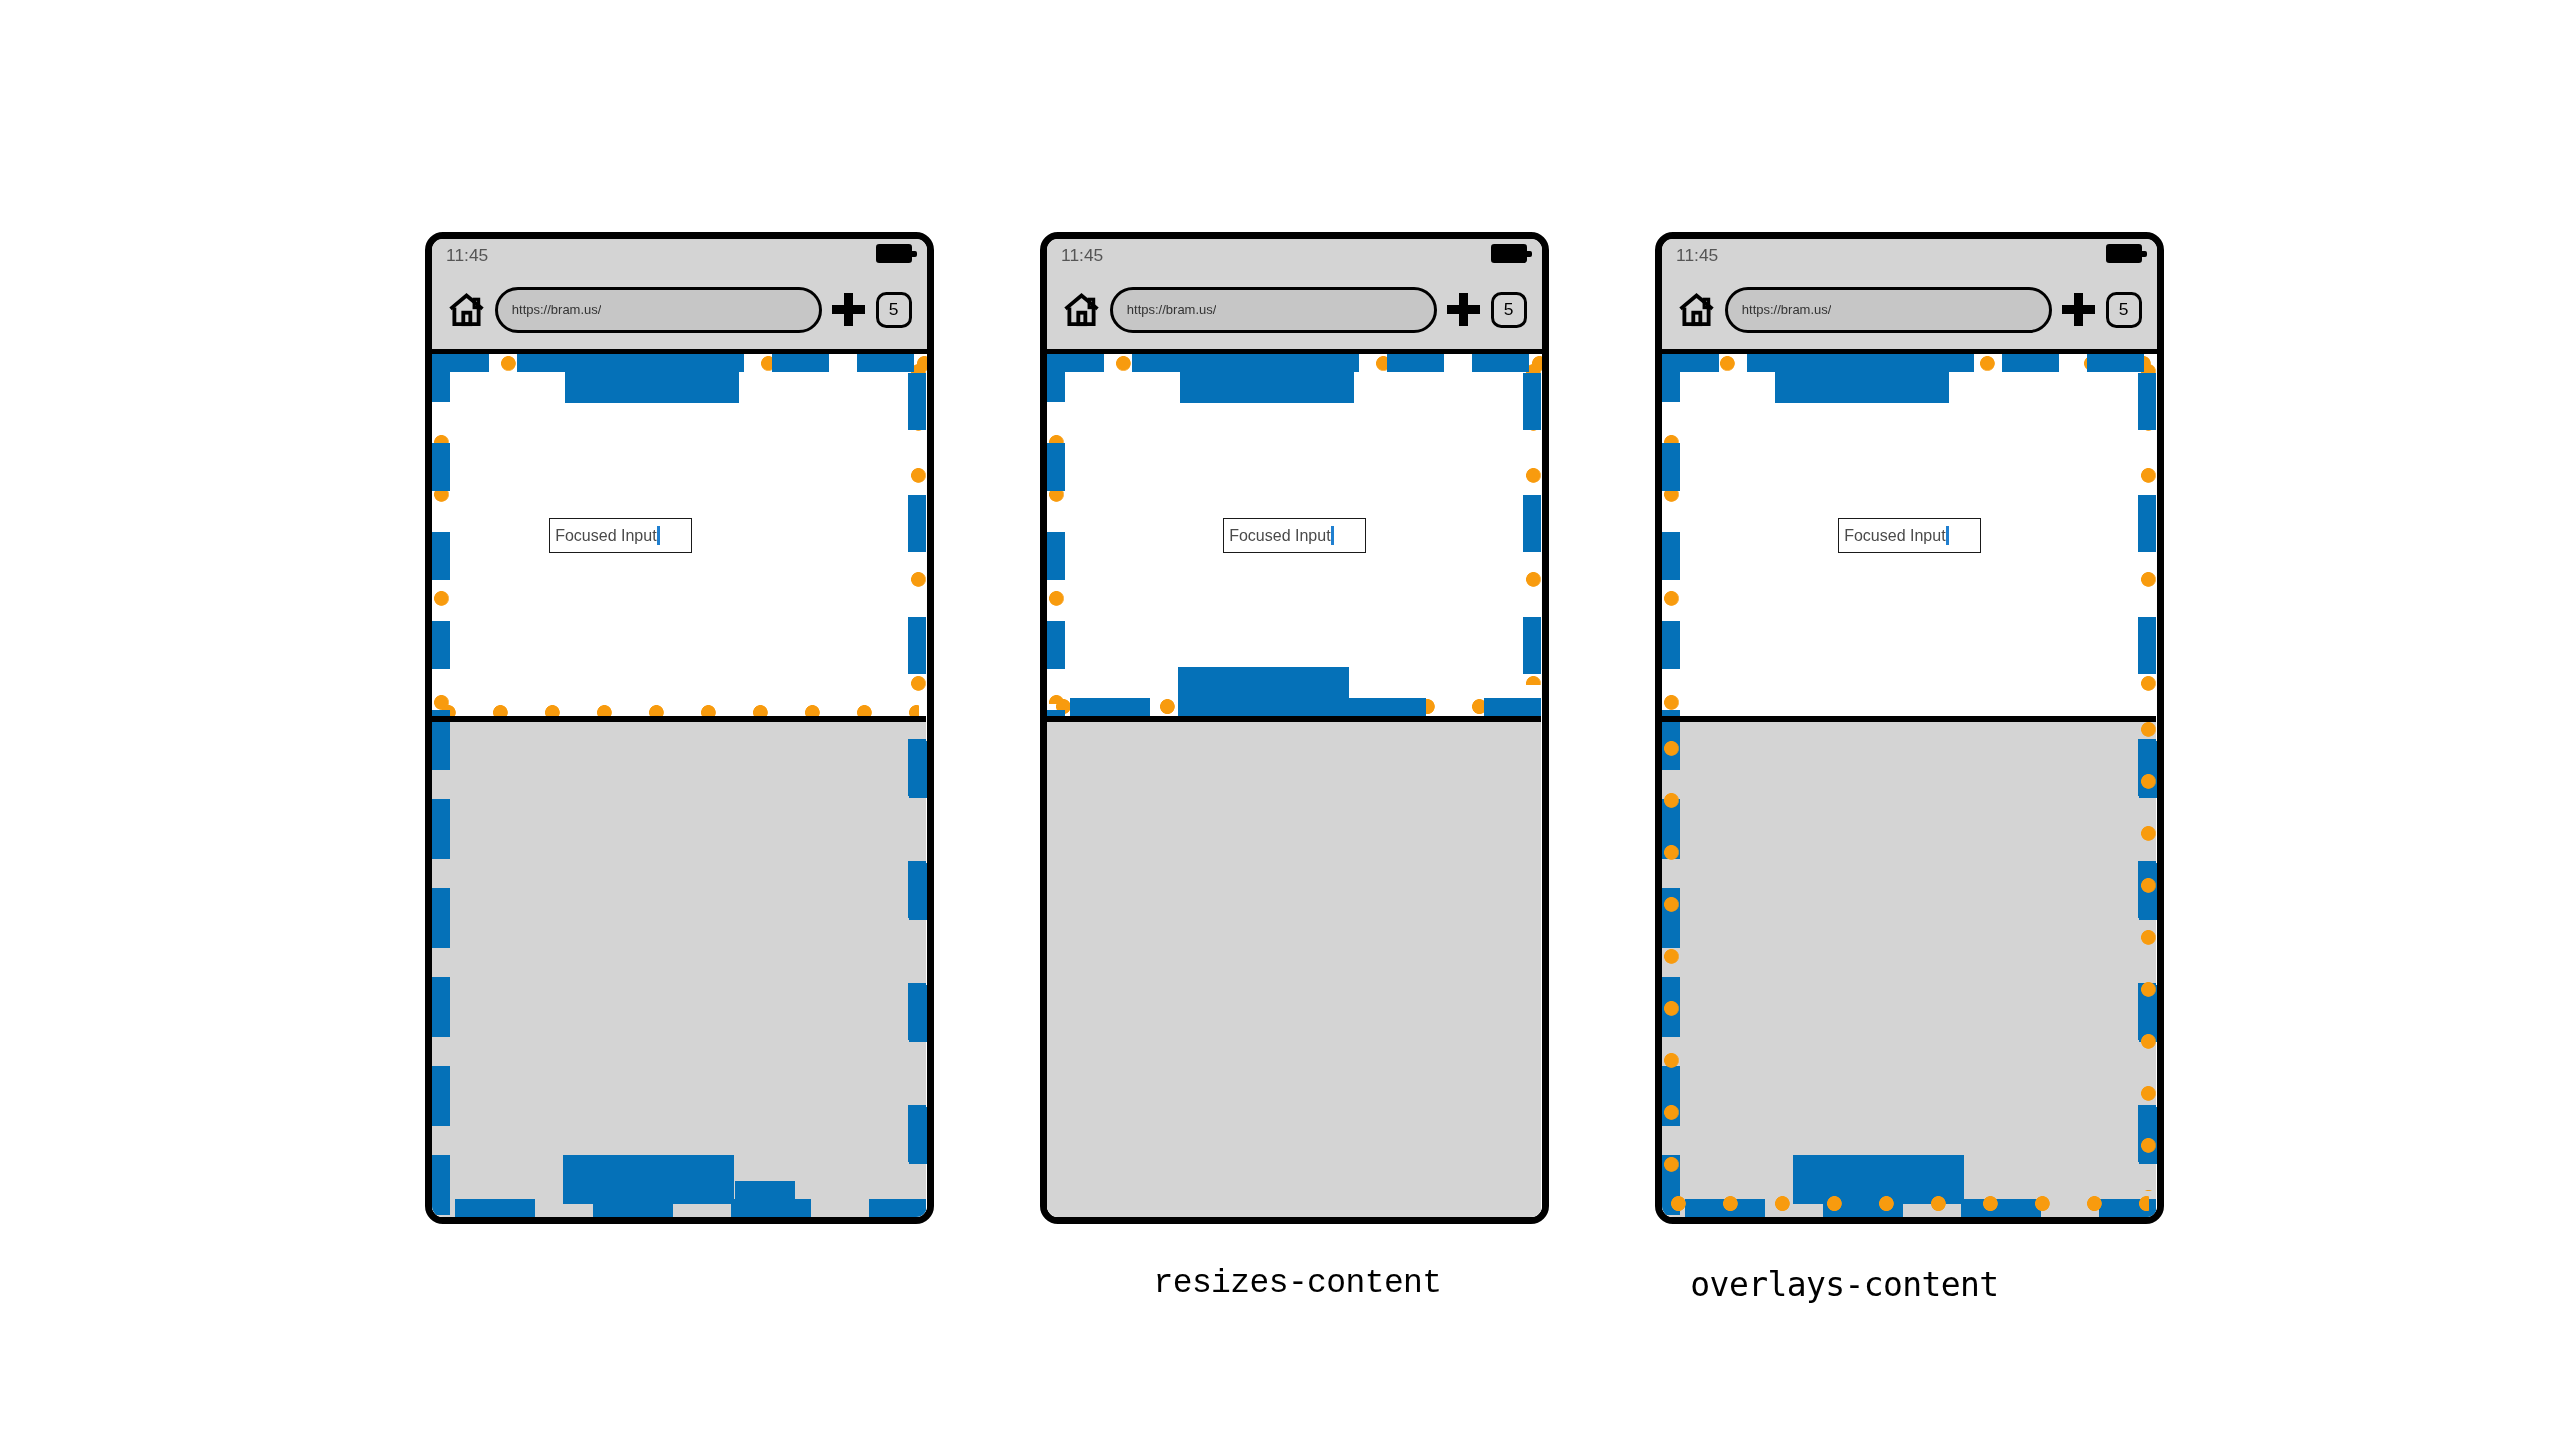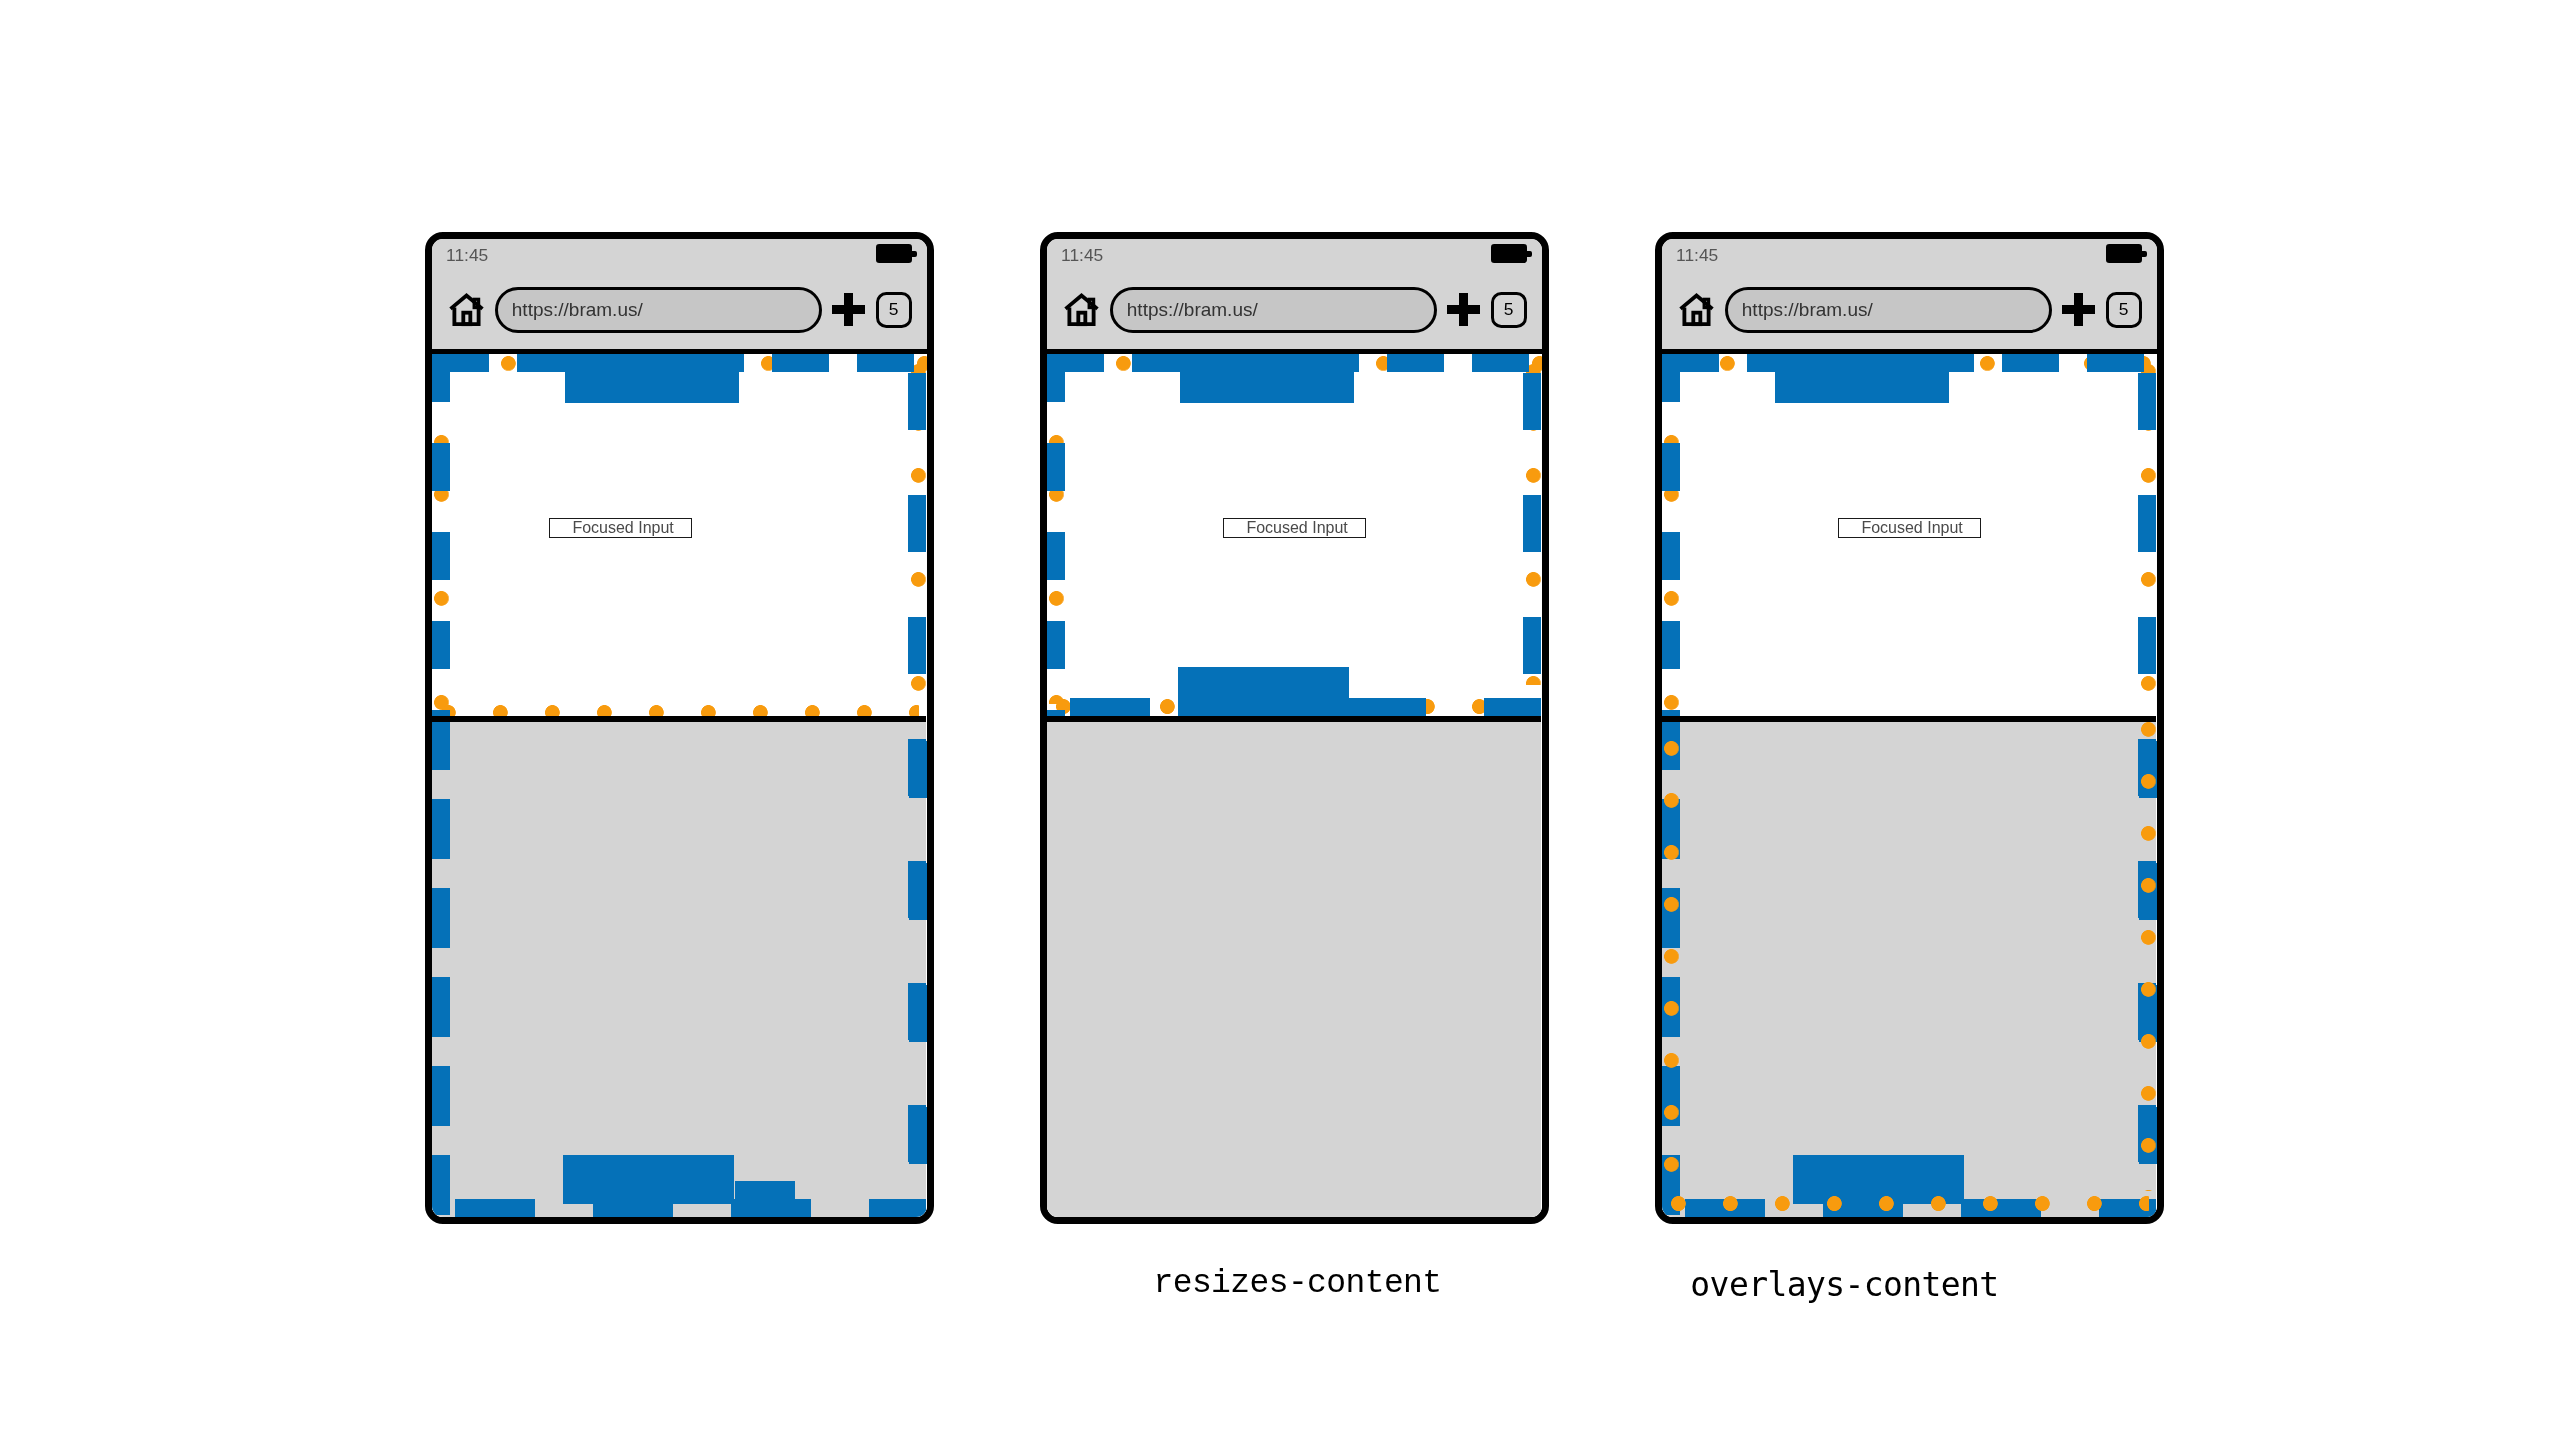--- a/index.html
+++ b/index.html
@@ -104,21 +104,21 @@
     border: 3.2px solid #000000;
     border-radius: 26px;
     background: #c6c6c6;
     display: flex;
     align-items: center;
     padding: 0 14px;
     box-sizing: border-box;
     min-width: 0;
   }
   .urltext {
-    font-size: 19px;
+    font-size: 13px;
     color: #333333;
     white-space: nowrap;
     overflow: hidden;
   }
   .plus-icon { flex: 0 0 auto; width: 33px; height: 33px; position: relative; }
   .plus-icon::before, .plus-icon::after {
     content: "";
     position: absolute;
     background: #000000;
   }
@@ -157,29 +157,28 @@
     height: 5.8px;
     background: #000000;
     position: relative;
     z-index: 5;
   }
 
   
   .focused-input {
     position: absolute;
     width: 143px;
-    height: 20px;
+    height: 35px;
     box-sizing: border-box;
     border: 1.9px solid #1a1a1a;
     background: #ffffff;
     display: flex;
     align-items: center;
     padding-left: 5.2px;
     z-index: 4;
-    flex-direction: column;
   }
   .fi-text {
     font-size: 16px;
     color: #4a4a4a;
     white-space: nowrap;
   }
   .fi-caret {
     width: 2.6px;
     height: 19.3px;
     background: #1f7fd0;

